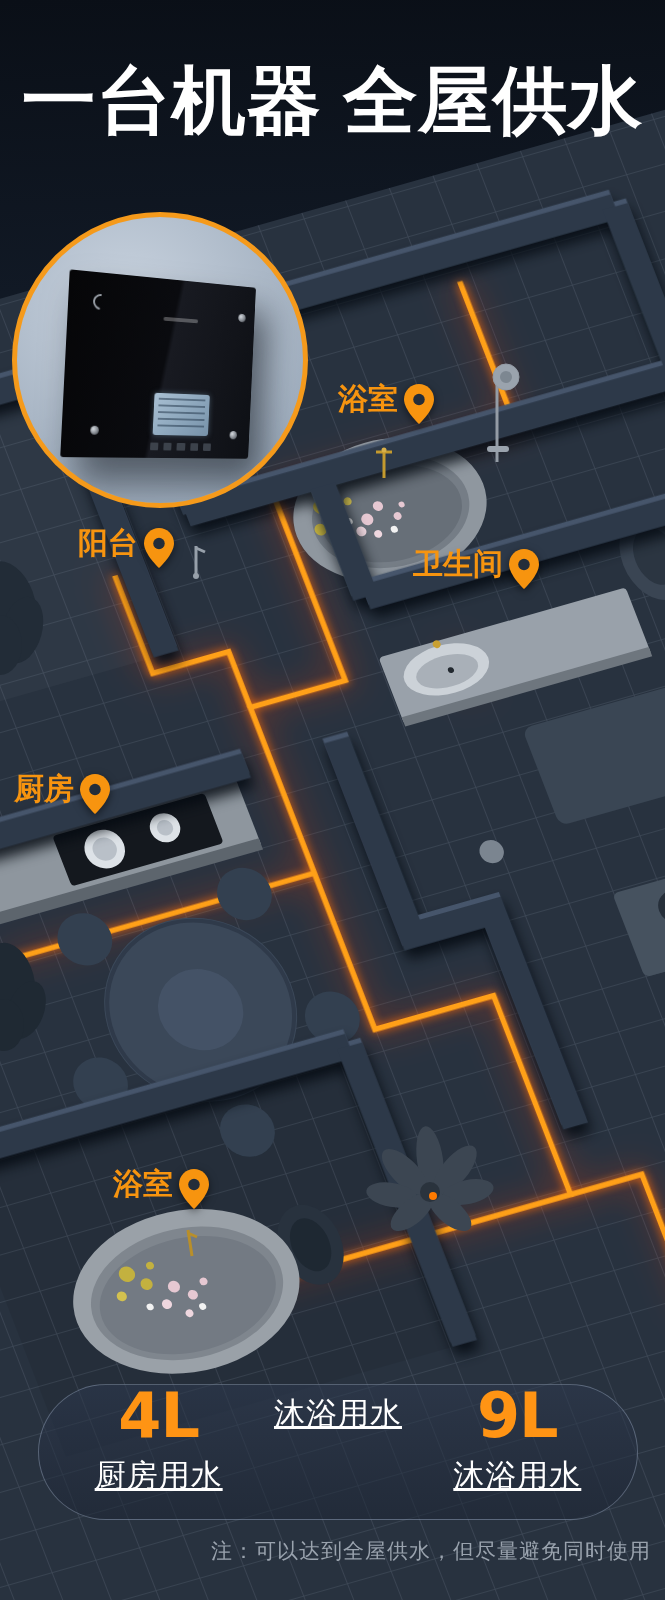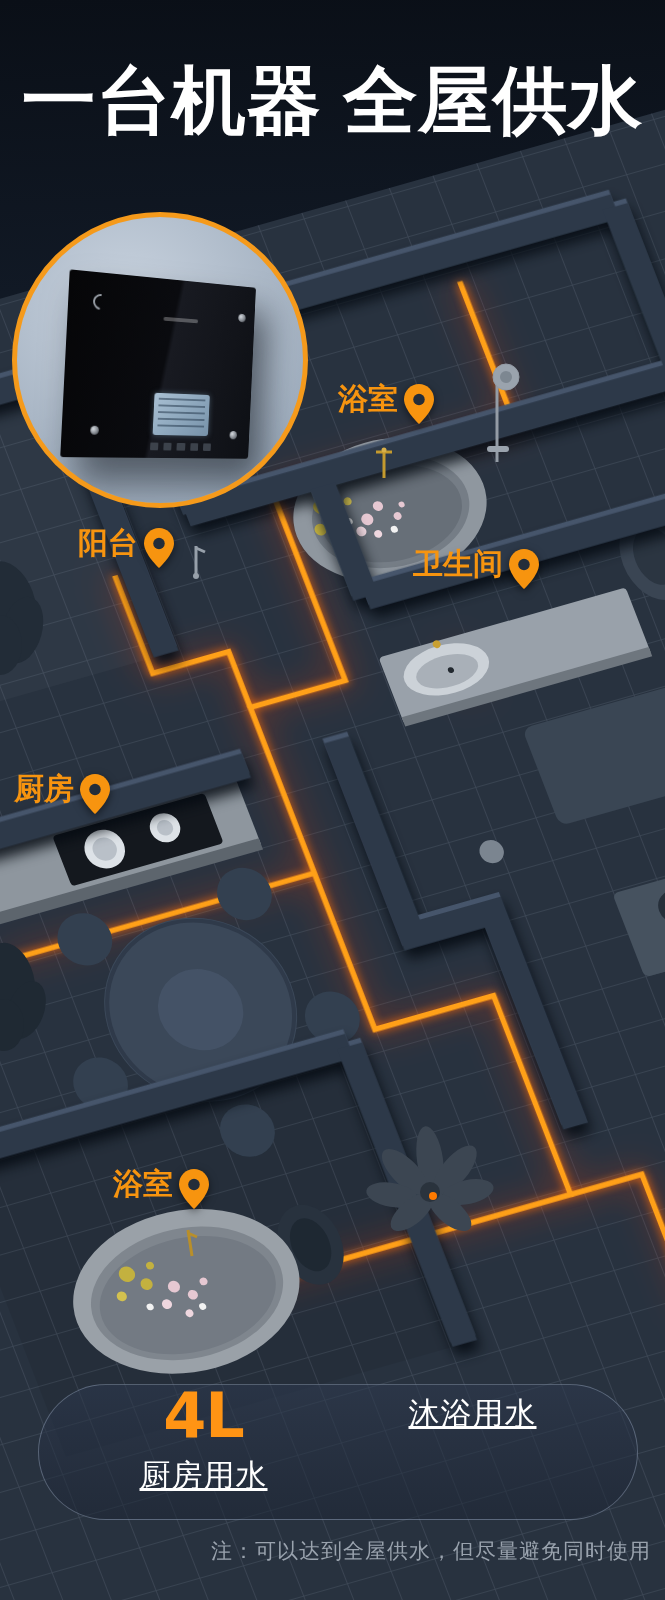--- a/index.html
+++ b/index.html
@@ -286,17 +286,21 @@
   </div>
 
   <div class="stats">
     <div class="stat">
       <span class="stat-value">4L</span>
       <span class="stat-label">厨房用水</span>
     </div>
     <div class="stat">
       <span class="stat-label">沐浴用水</span>
     </div>
+    <div class="stat">
+      <span class="stat-value">9L</span>
+      <span class="stat-label">沐浴用水</span>
+    </div>
   </div>
 
   <div class="note">注：可以达到全屋供水，但尽量避免同时使用</div>
 
 </div>
 
 </body></html>

